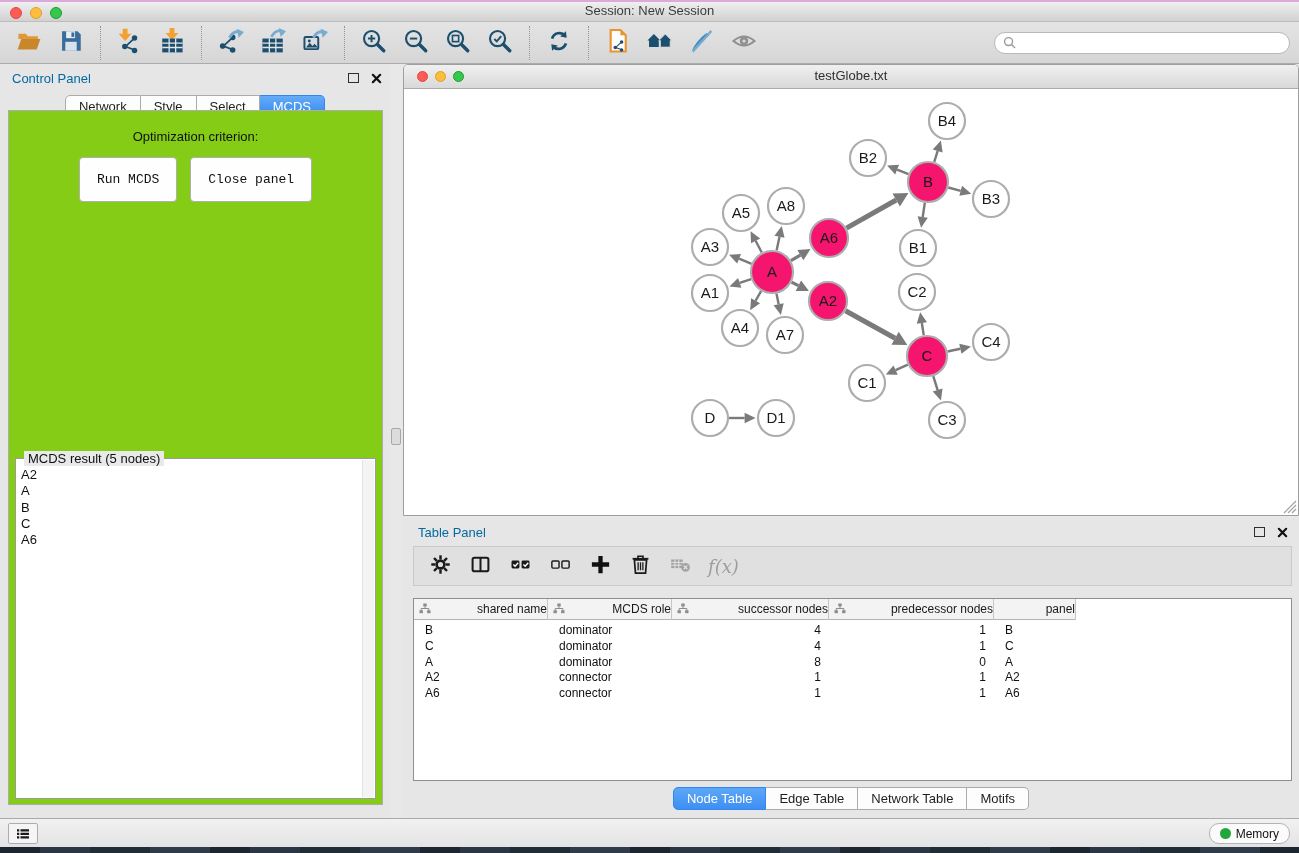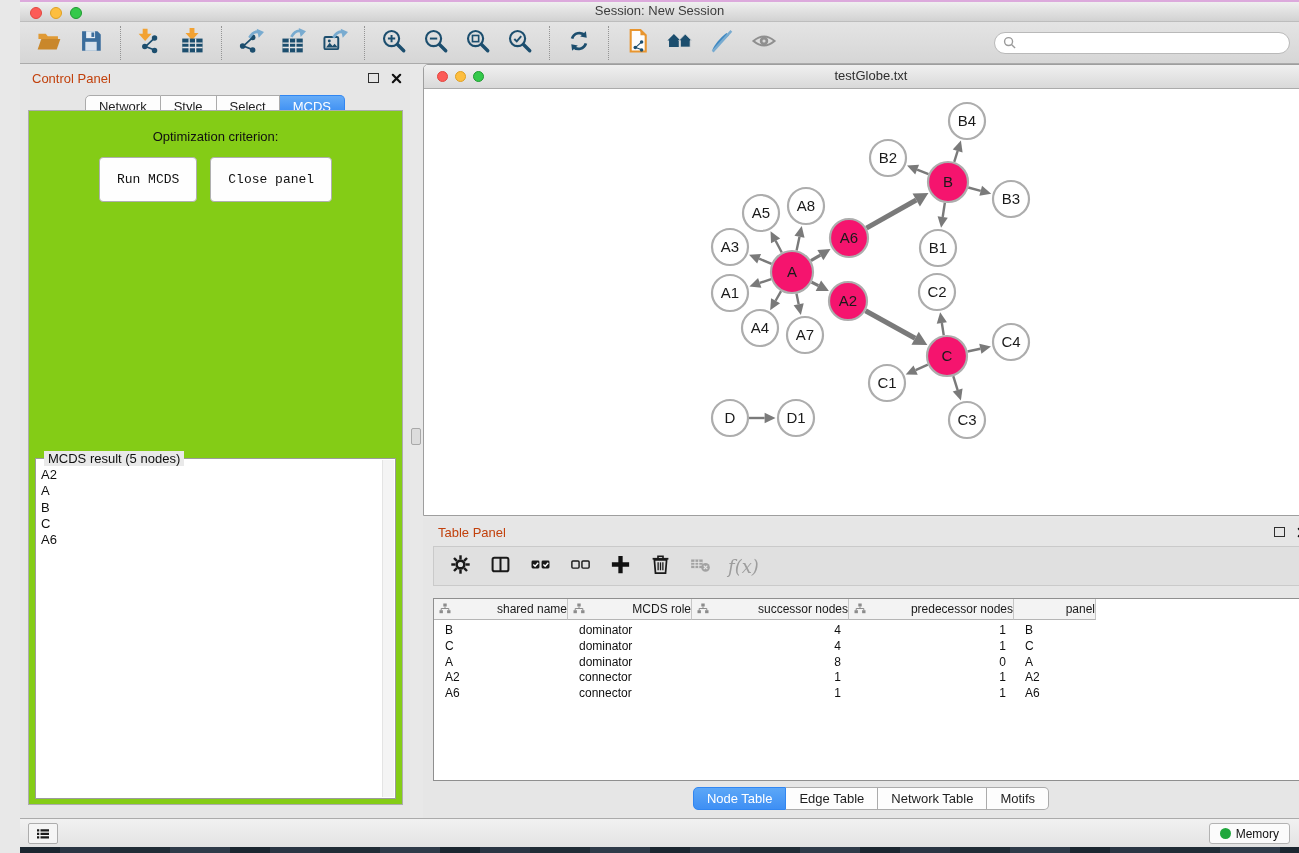--- a/index.html
+++ b/index.html
@@ -1,19 +1,19 @@
 <!DOCTYPE html>
 <html><head>
 <meta charset="utf-8">
 <style>
   html,body{margin:0;padding:0;}
   body{width:1299px;height:853px;position:relative;overflow:hidden;
        font-family:"Liberation Sans",sans-serif;background:#E8E8E8;
        -webkit-font-smoothing:antialiased;}
-  #app{position:absolute;inset:0;margin-left:20px;}
+  #app{position:absolute;inset:0;}
 
   
   .titlebar{position:absolute;top:0;left:0;right:0;height:22px;box-sizing:border-box;
     border-top:2px solid #DCA9DC;background:linear-gradient(#EFEFEF,#D2D2D2);
     border-bottom:1px solid #BDBDBD;}
   .lights{position:absolute;left:10px;top:5px;display:flex;gap:8px;}
   .light{width:12px;height:12px;border-radius:50%;box-sizing:border-box;}
   .light.red{background:#FC5B57;border:1px solid #E2463F;}
   .light.yellow{background:#FDBE3F;border:1px solid #DFA023;}
   .light.green{background:#34C94A;border:1px solid #1F9A31;}
@@ -30,21 +30,21 @@
   .tb-btn svg{width:26px;height:26px;}
   .search-wrap{margin-left:auto;margin-right:9px;width:296px;height:22px;background:#fff;
     border:1px solid #B9B9B9;border-radius:12px;display:flex;align-items:center;
     padding:0 8px;box-sizing:border-box;}
   .search-wrap svg{width:13px;height:13px;margin-right:5px;flex:none;}
   .search-wrap input{border:none;outline:none;flex:1;font-size:12px;background:transparent;
     font-family:"Liberation Sans",sans-serif;}
 
   
   #control-panel{position:absolute;left:0;top:64px;width:390px;height:754px;background:#E6E6E6;}
-  .panel-title{position:absolute;left:12px;top:7px;font-size:13px;color:#c2410c;}
+  .panel-title{position:absolute;left:12px;top:7px;font-size:13px;color:#0369a1;}
   .panel-controls{position:absolute;top:8px;display:flex;gap:11px;align-items:center;}
   #control-panel .panel-controls{right:8px;}
   .float-btn{width:12px;height:12px;display:flex;align-items:center;justify-content:center;}
   .float-btn .sq{width:9px;height:8px;border:1.5px solid #2E2E2E;}
   .close-btn{width:12px;height:12px;display:flex;align-items:center;justify-content:center;}
   .close-btn svg{width:11px;height:11px;}
 
   .cp-tabs{position:absolute;top:31px;left:0;width:100%;display:flex;justify-content:center;}
   .tab{font-size:13px;padding:3px 13px;background:#FDFDFD;border:1px solid #ABABAB;
     border-left:none;color:#1E1E1E;line-height:15px;cursor:default;}
@@ -116,21 +116,21 @@
   .tp-tabs .tab.active{background:linear-gradient(#5CA7F7,#3E8FF4);}
 
   
   #status-bar{position:absolute;left:0;top:818px;width:100%;height:29px;box-sizing:border-box;
     background:linear-gradient(#F1F1F1,#E3E3E3);border-top:1px solid #ABABAB;}
   .sb-list-btn{position:absolute;left:8px;top:4px;width:30px;height:21px;background:#F5F5F5;
     border:1px solid #ADADAD;border-radius:2px;display:flex;align-items:center;justify-content:center;
     box-sizing:border-box;}
   .sb-list-btn svg{width:16px;height:16px;}
   .memory-btn{position:absolute;right:9px;top:4px;height:21px;background:#FBFBFB;
-    border:1px solid #B3B3B3;border-radius:3px;display:flex;align-items:center;gap:5px;
+    border:1px solid #B3B3B3;border-radius:10px;display:flex;align-items:center;gap:5px;
     padding:0 10px;font-size:12px;color:#101010;box-sizing:border-box;}
   .memory-dot{width:11px;height:11px;border-radius:50%;background:#1FA73C;flex:none;}
 
   #desktop-strip{position:absolute;bottom:0;left:0;width:100%;height:6px;
     background:repeating-linear-gradient(90deg,#1B2630 0 40px,#2A3644 40px 90px,#202C36 90px 150px,#2F3B49 150px 210px);}
 </style>
 </head>
 <body>
 
 <div id="app">

